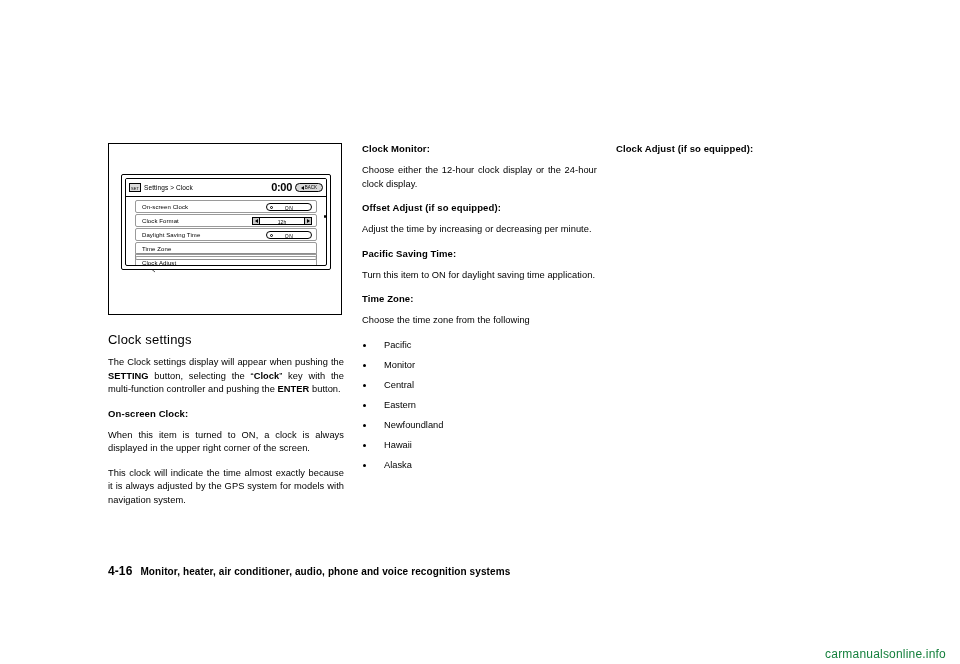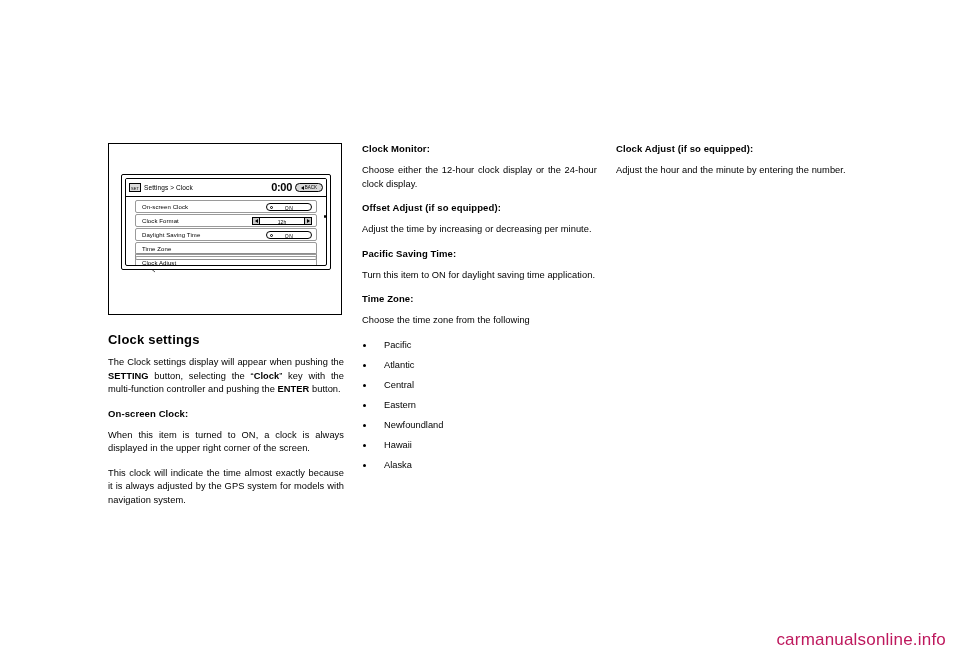--- a/index.html
+++ b/index.html
@@ -243,21 +243,21 @@
     margin-top: 5px;
     font-size: 9.5px;
     font-weight: bold;
     letter-spacing: .2px;
     text-align: right;
     width: 234px;
   }
 
   h2.sec {
     font-size: 13px;
-    font-weight: bold;
+    font-weight: normal;
     margin: 17px 0 9px 0;
     letter-spacing: .2px;
   }
   p.body {
     font-size: 9.3px;
     line-height: 13.5px;
     margin: 0 0 11px 0;
     text-align: justify;
     letter-spacing: .05px;
   }
@@ -301,23 +301,23 @@
     letter-spacing: .1px;
   }
   .footer .pg {
     font-size: 12px;
     font-weight: bold;
     margin-right: 8px;
   }
   .watermark {
     position: absolute;
     right: 14px;
-    bottom: 14px;
-    font-size: 17px;
-    color: #be185d;
+    bottom: 3px;
+    font-size: 12px;
+    color: #15803d;
     letter-spacing: .2px;
   }
 </style>
 </head>
 <body>
 
 <div class="page">
 
   <div class="col-left">
 
@@ -409,30 +409,32 @@
     <p class="body">Adjust the time by increasing or decreasing per minute.</p>
 
     <h3 class="sub">Pacific Saving Time:</h3>
     <p class="body">Turn this item to ON for daylight saving time application.</p>
 
     <h3 class="sub">Time Zone:</h3>
     <p class="body">Choose the time zone from the following</p>
 
     <ul class="bullets">
       <li>Pacific</li>
-      <li>Atlantic</li>
+      <li>Monitor</li>
       <li>Central</li>
       <li>Eastern</li>
       <li>Newfoundland</li>
       <li>Hawaii</li>
       <li>Alaska</li>
     </ul>
   </div>
 
   <div class="col-right">
     <h3 class="sub">Clock Adjust (if so equipped):</h3>
-    <p class="body">Adjust the hour and the minute by entering the number.</p>
   </div>
 
+  <div class="footer">
+    <span class="pg">4-16</span><span>Monitor, heater, air conditioner, audio, phone and voice recognition systems</span>
+  </div>
 
   <div class="watermark">carmanualsonline.info</div>
 
 </div>
 
 </body></html>

